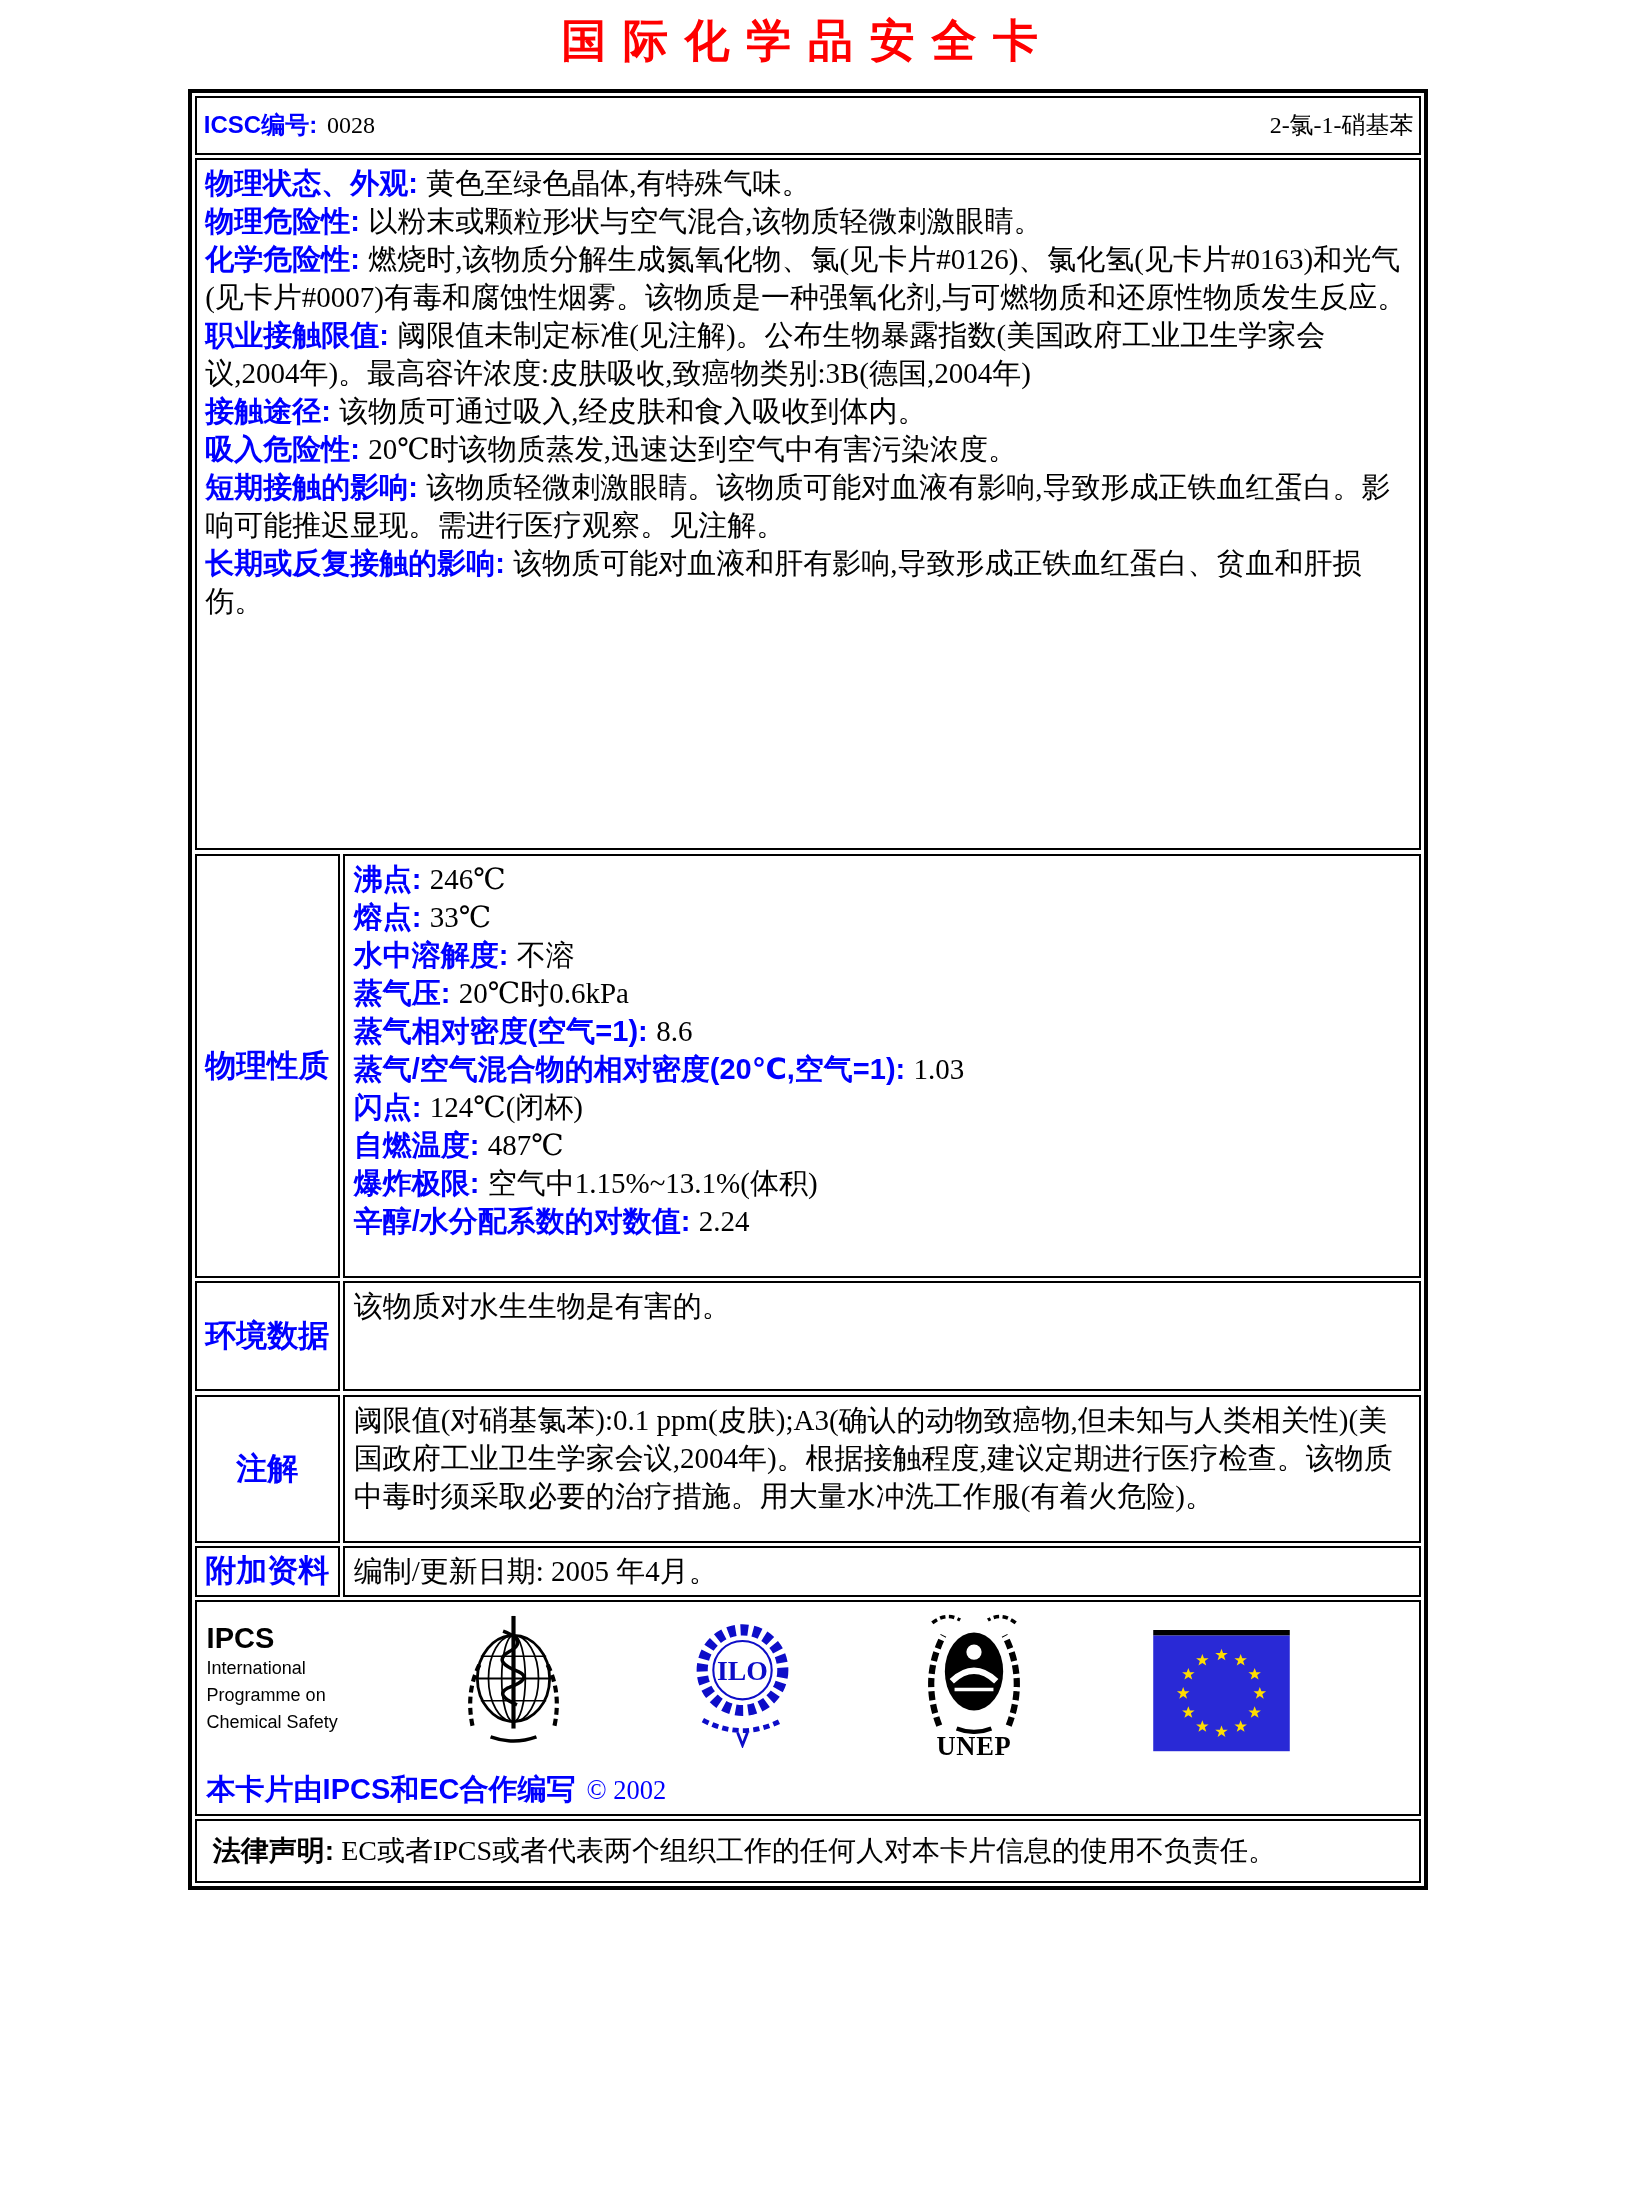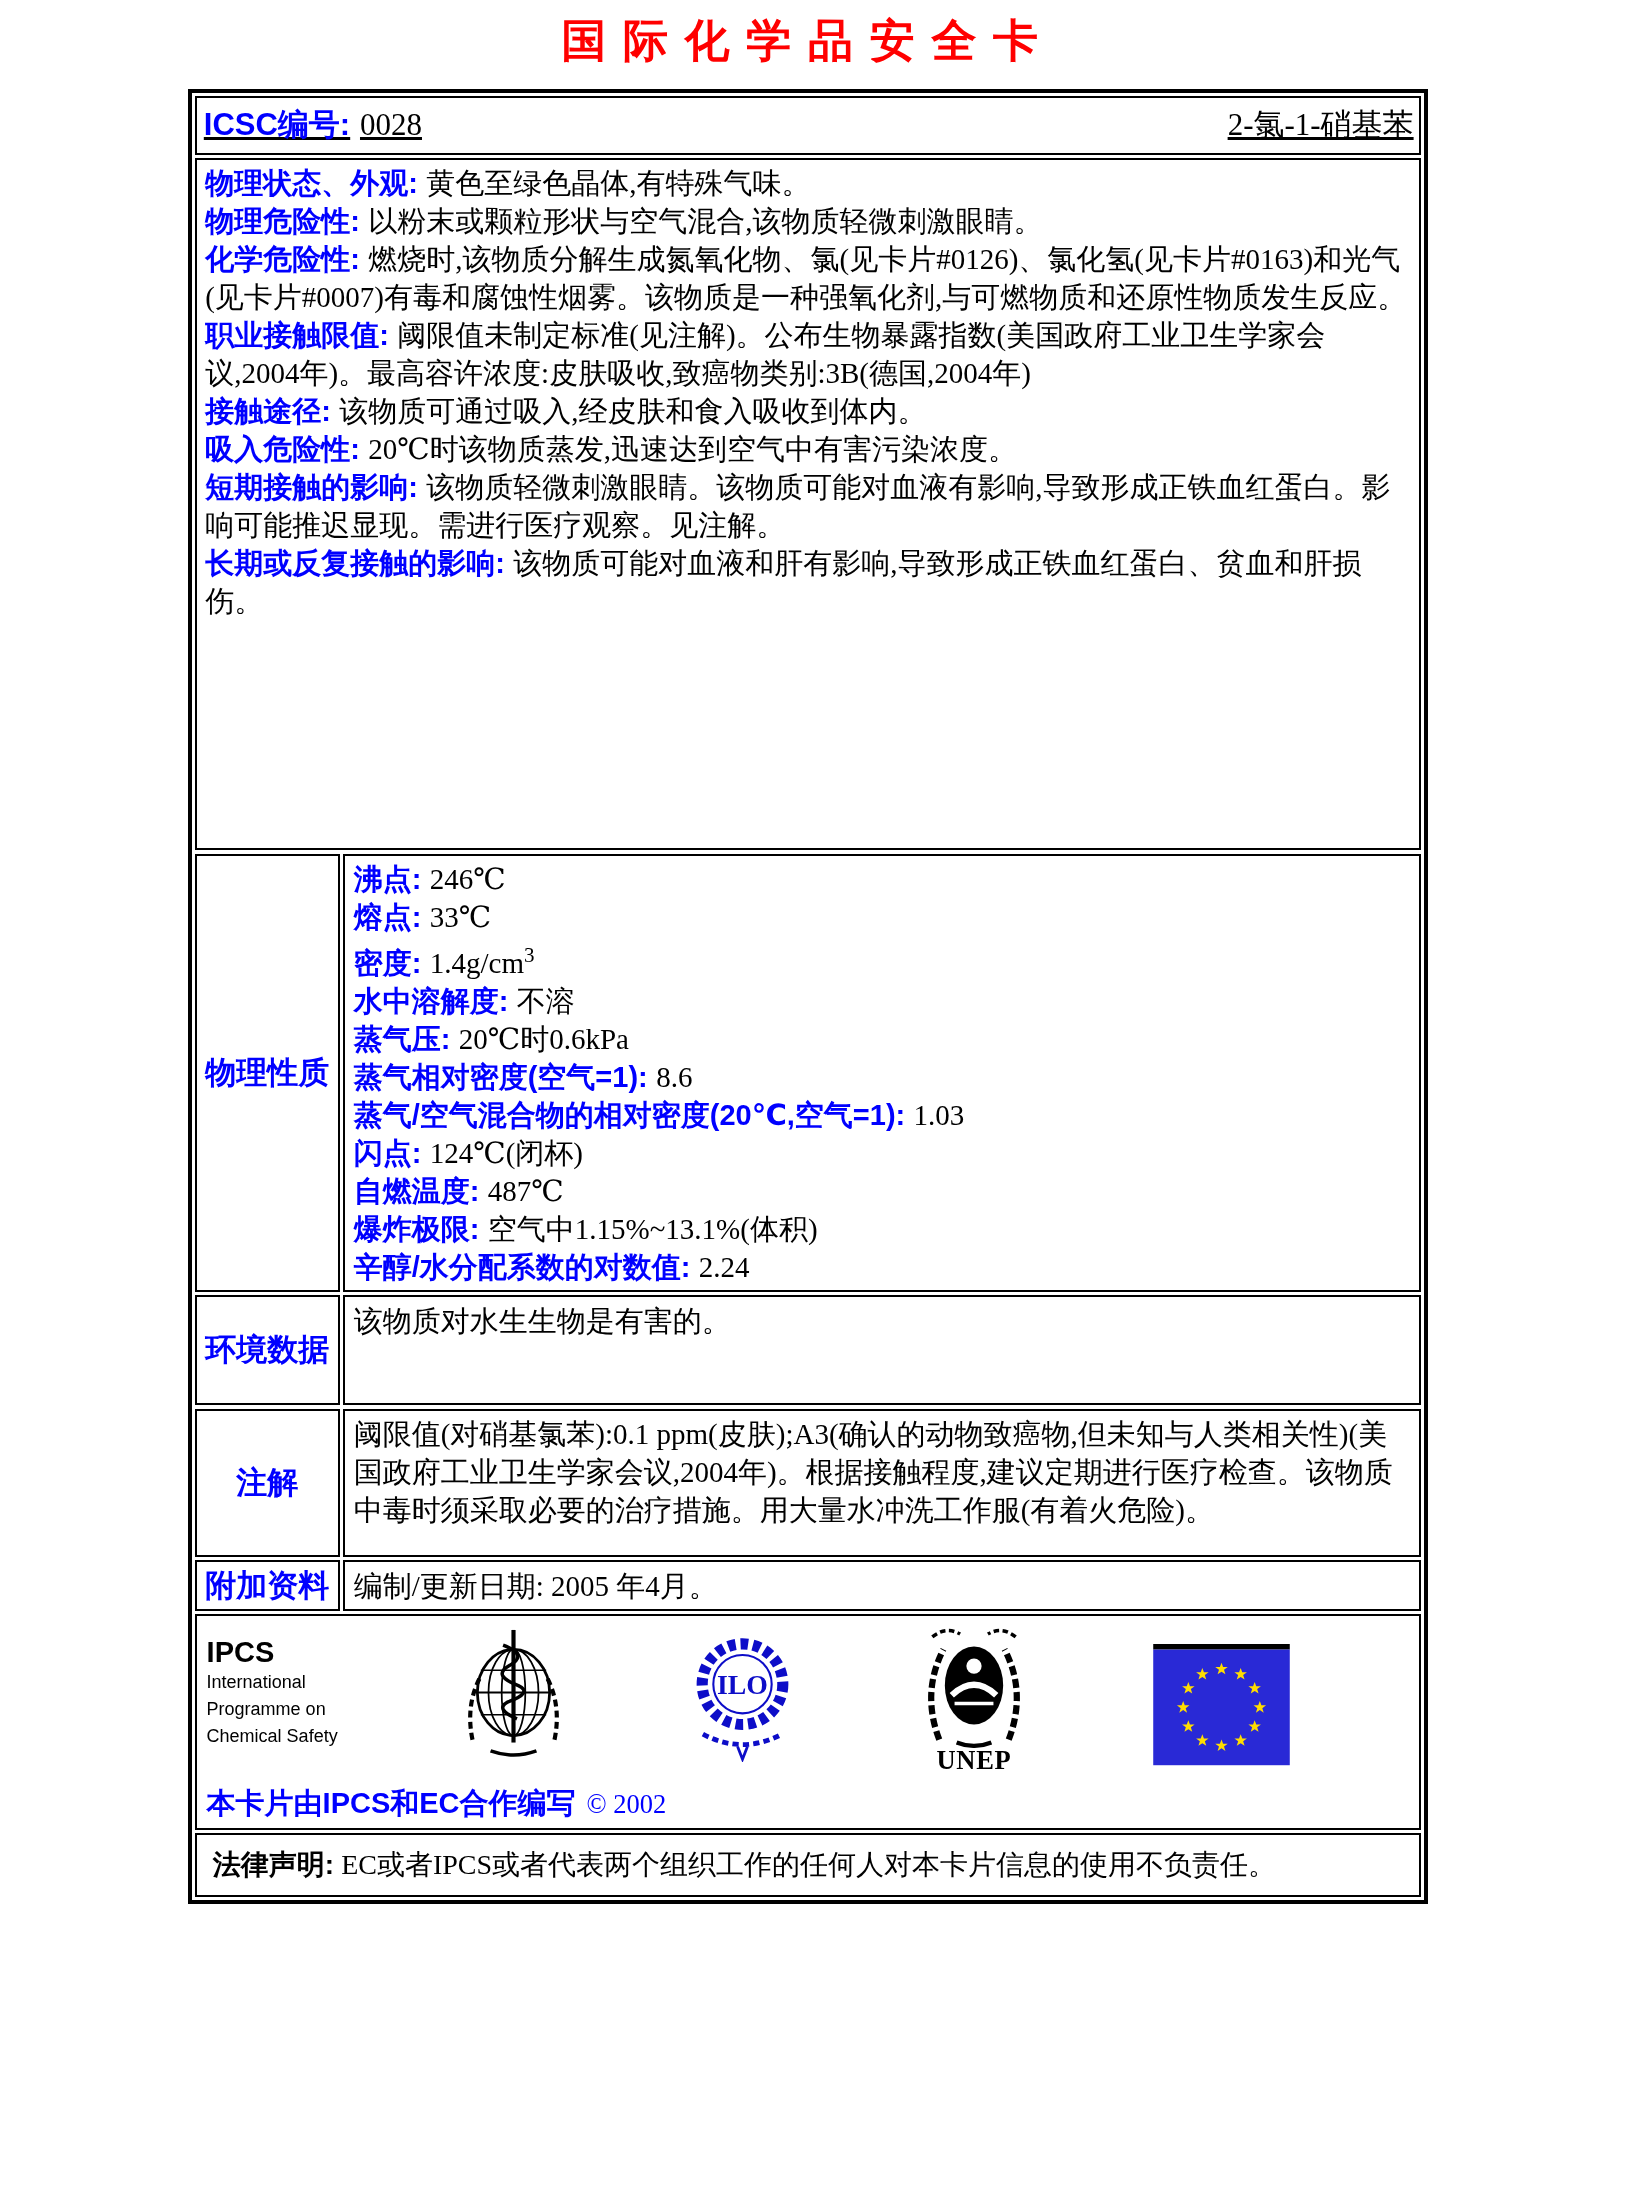--- a/index.html
+++ b/index.html
@@ -27,22 +27,21 @@
     padding: 2.8px;
     background: #fff;
   }
   .row { display: flex; gap: 3.5px; margin-bottom: 3.5px; }
   .row:last-child { margin-bottom: 0; }
   .cell { border: 2.1px solid #000; background: #fff; }
   .header-cell {
     flex: 1; height: 59px;
     display: flex; align-items: center;
     padding: 0 5.6px 0 7px;
-    font-size: 31px;
-    text-decoration: underline;
+    font-size: 24px;
   }
   .blue-label {
     color: #0000ff; font-weight: bold;
     font-family: "Liberation Sans", "DejaVu Sans", sans-serif;
   }
   .icsc-number { margin-left: 9.8px; }
   .chem-name { margin-left: auto; }
   .label-cell {
     flex: 0 0 145px;
     display: flex; align-items: center; justify-content: center;
@@ -131,21 +130,20 @@
         <p><span class="flabel">短期接触的影响:</span><span>该物质轻微刺激眼睛。该物质可能对血液有影响,导致形成正铁血红蛋白。影响可能推迟显现。需进行医疗观察。见注解。</span></p>
         <p><span class="flabel">长期或反复接触的影响:</span><span>该物质可能对血液和肝有影响,导致形成正铁血红蛋白、贫血和肝损伤。</span></p>
       </div>
     </div>
 
     <div class="row">
       <div class="cell label-cell">物理性质</div>
       <div class="cell content-cell h-physical">
         <p><span class="flabel">沸点:</span><span>246℃</span></p>
         <p><span class="flabel">熔点:</span><span>33℃</span></p>
-        <p><span class="flabel">密度:</span><span>1.4g/cm</span><sup class="den-sup">3</sup></p>
         <p><span class="flabel">水中溶解度:</span><span>不溶</span></p>
         <p><span class="flabel">蒸气压:</span><span>20℃时0.6kPa</span></p>
         <p><span class="flabel">蒸气相对密度(空气=1):</span><span>8.6</span></p>
         <p><span class="flabel">蒸气/空气混合物的相对密度(20℃,空气=1):</span><span>1.03</span></p>
         <p><span class="flabel">闪点:</span><span>124℃(闭杯)</span></p>
         <p><span class="flabel">自燃温度:</span><span>487℃</span></p>
         <p><span class="flabel">爆炸极限:</span><span>空气中1.15%~13.1%(体积)</span></p>
         <p><span class="flabel">辛醇/水分配系数的对数值:</span><span>2.24</span></p>
       </div>
     </div>

